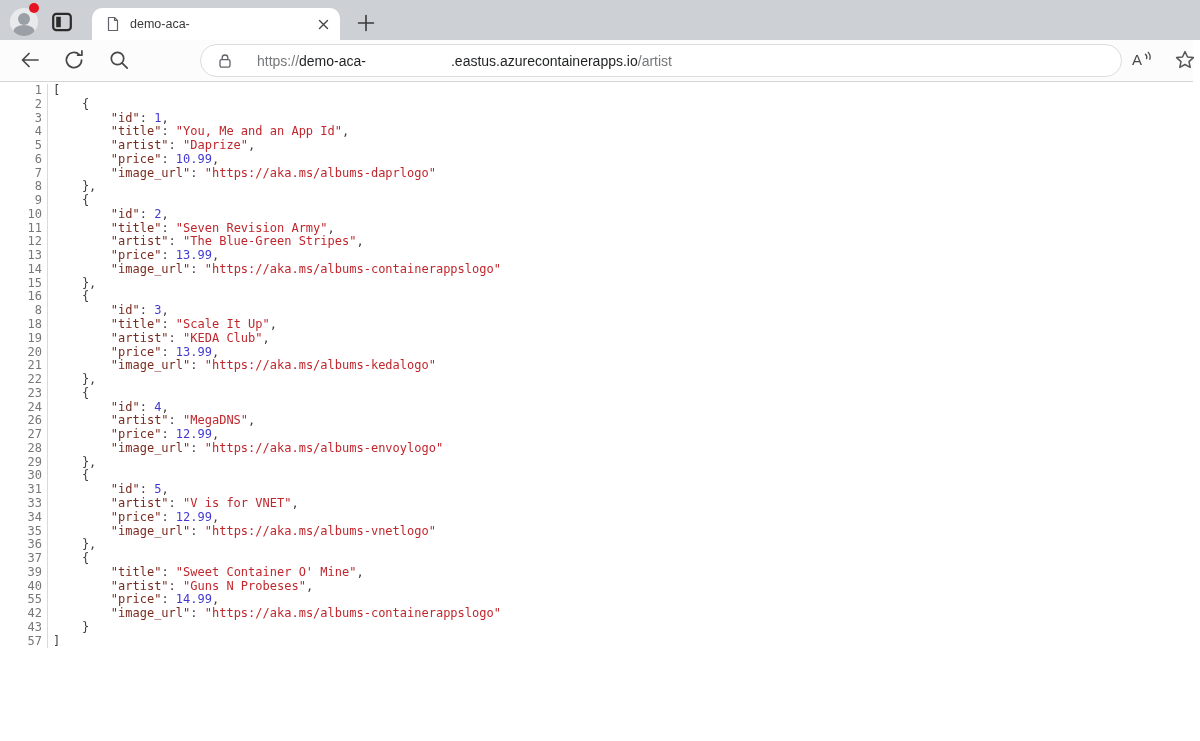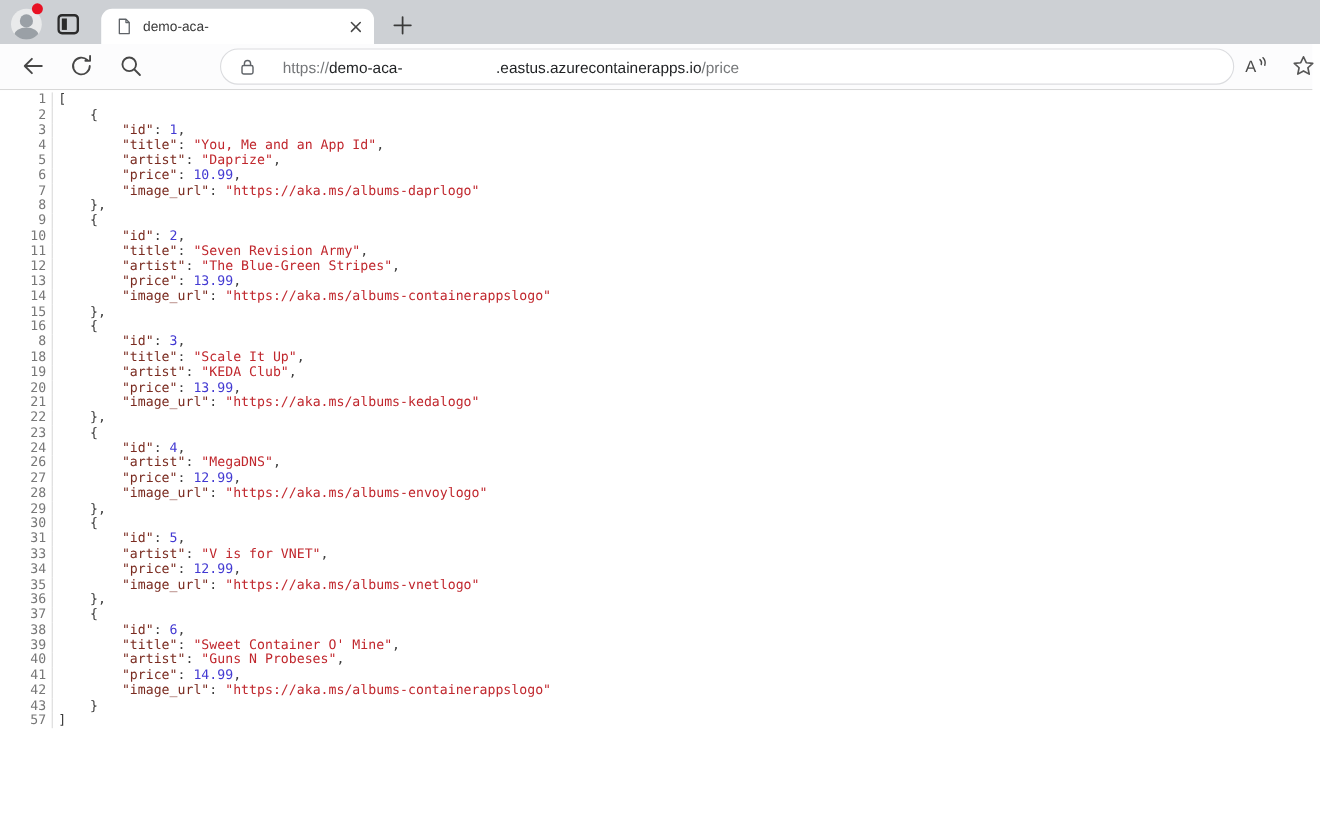--- a/index.html
+++ b/index.html
@@ -104,21 +104,21 @@
   <div class="addressbar">
     <svg class="lock" viewBox="0 0 18 18">
       <rect x="4" y="7.6" width="10" height="7.6" rx="1.6" fill="none" stroke="#5f6368" stroke-width="1.3"></rect>
       <path d="M6.2 7.6V5.8a2.8 2.8 0 0 1 5.6 0v1.8" fill="none" stroke="#5f6368" stroke-width="1.3"></path>
     </svg>
     <span class="urltext">
       <span class="url-muted">https://</span>
         <span class="url-dark">demo-aca-</span>
         <span class="url-gap"></span>
         <span class="url-dark">.eastus.azurecontainerapps.io</span>
-        <span class="url-muted">/price</span>
+        <span class="url-muted">/artist</span>
     </span>
   </div>
 
   <div class="navbtn btn-readaloud">
     <svg width="24" height="24" viewBox="0 0 24 24">
       <text x="3" y="17" font-size="15" font-family="Liberation Sans, sans-serif" fill="#4a4a4a">A</text>
       <path d="M16.4 6.2a4.1 4.1 0 0 1 1.2 4.4" fill="none" stroke="#4a4a4a" stroke-width="1.3" stroke-linecap="round"></path>
       <path d="M19.2 4.4a7 7 0 0 1 1.6 6.9" fill="none" stroke="#4a4a4a" stroke-width="1.3" stroke-linecap="round"></path>
     </svg>
   </div>
@@ -265,33 +265,29 @@
       </div>
       <div class="line">
         <span class="ln">36</span>
         <span class="codetext"><span class="tk-punct">    },</span></span>
       </div>
       <div class="line">
         <span class="ln">37</span>
         <span class="codetext"><span class="tk-punct">    {</span></span>
       </div>
       <div class="line">
-        <span class="ln">38</span>
-        <span class="codetext"><span class="tk-punct">        </span><span class="tk-key">"id"</span><span class="tk-punct">: </span><span class="tk-num">6</span><span class="tk-punct">,</span></span>
-      </div>
-      <div class="line">
         <span class="ln">39</span>
         <span class="codetext"><span class="tk-punct">        </span><span class="tk-key">"title"</span><span class="tk-punct">: </span><span class="tk-str">"Sweet Container O' Mine"</span><span class="tk-punct">,</span></span>
       </div>
       <div class="line">
         <span class="ln">40</span>
         <span class="codetext"><span class="tk-punct">        </span><span class="tk-key">"artist"</span><span class="tk-punct">: </span><span class="tk-str">"Guns N Probeses"</span><span class="tk-punct">,</span></span>
       </div>
       <div class="line">
-        <span class="ln">41</span>
+        <span class="ln">55</span>
         <span class="codetext"><span class="tk-punct">        </span><span class="tk-key">"price"</span><span class="tk-punct">: </span><span class="tk-num">14.99</span><span class="tk-punct">,</span></span>
       </div>
       <div class="line">
         <span class="ln">42</span>
         <span class="codetext"><span class="tk-punct">        </span><span class="tk-key">"image_url"</span><span class="tk-punct">: </span><span class="tk-str">"https://aka.ms/albums-containerappslogo"</span></span>
       </div>
       <div class="line">
         <span class="ln">43</span>
         <span class="codetext"><span class="tk-punct">    }</span></span>
       </div>

